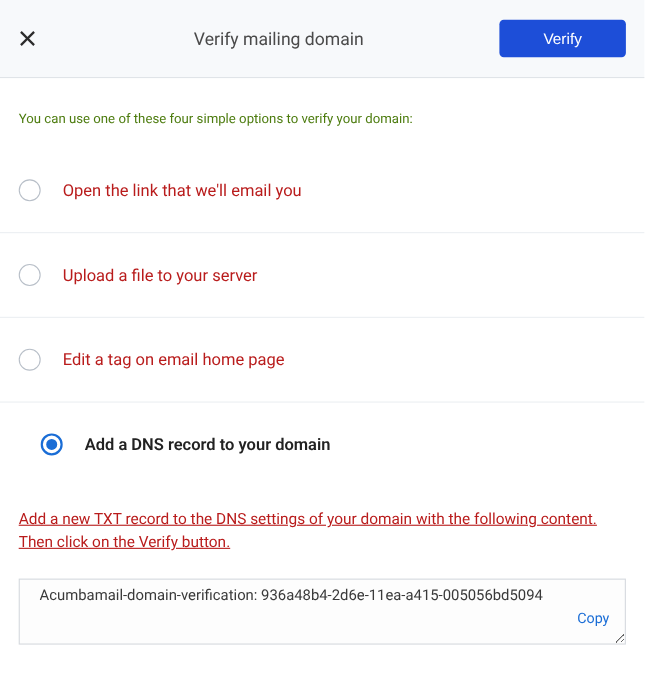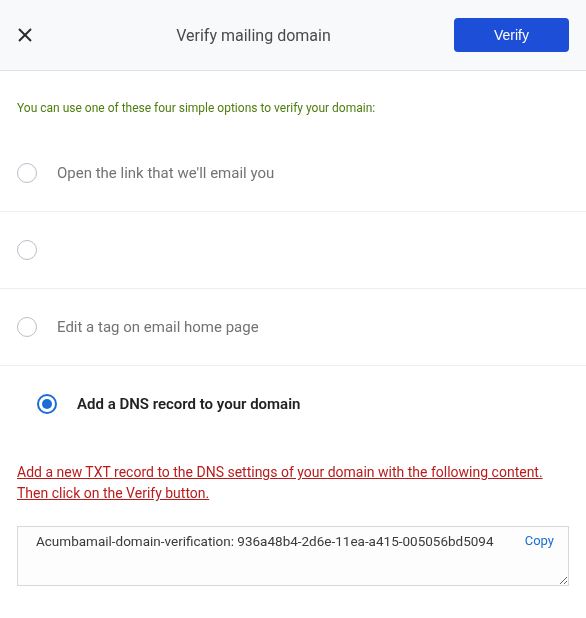--- a/index.html
+++ b/index.html
@@ -80,21 +80,21 @@
       width: 10px;
       height: 10px;
       background: #1a6dd6;
       border-radius: 50%;
       top: 50%;
       left: 50%;
       transform: translate(-50%, -50%);
     }
     .option-label {
       font-size: 15px;
-      color: #737373;
+      color: #b91c1c;
     }
     .option-label.bold {
       font-weight: 600;
       color: #222;
     }
     .description {
       padding: 20px 17px 0;
       font-size: 14px;
       color: #b91c1c;
       line-height: 1.5;
@@ -113,21 +113,21 @@
     .txt-value {
       font-size: 13.5px;
       color: #3a3a3a;
       white-space: nowrap;
       overflow: hidden;
       text-overflow: ellipsis;
     }
     .copy-link {
       position: absolute;
       right: 14px;
-      top: 6px;
+      top: 28px;
       font-size: 13px;
       color: #1a6dd6;
       cursor: pointer;
     }
     .no-border {
       border-bottom: none;
       margin-left: 20px;
     }
   </style>
 </head>
@@ -146,20 +146,21 @@
 
 <div class="intro-text">You can use one of these four simple options to verify your domain:</div>
 
 <div class="option-row">
   <div class="radio"></div>
   <div class="option-label">Open the link that we'll email you</div>
 </div>
 
 <div class="option-row">
   <div class="radio"></div>
+  <div class="option-label">Upload a file to your server</div>
 </div>
 
 <div class="option-row">
   <div class="radio"></div>
   <div class="option-label">Edit a tag on email home page</div>
 </div>
 
 <div class="option-row no-border">
   <div class="radio selected"></div>
   <div class="option-label bold">Add a DNS record to your domain</div>

